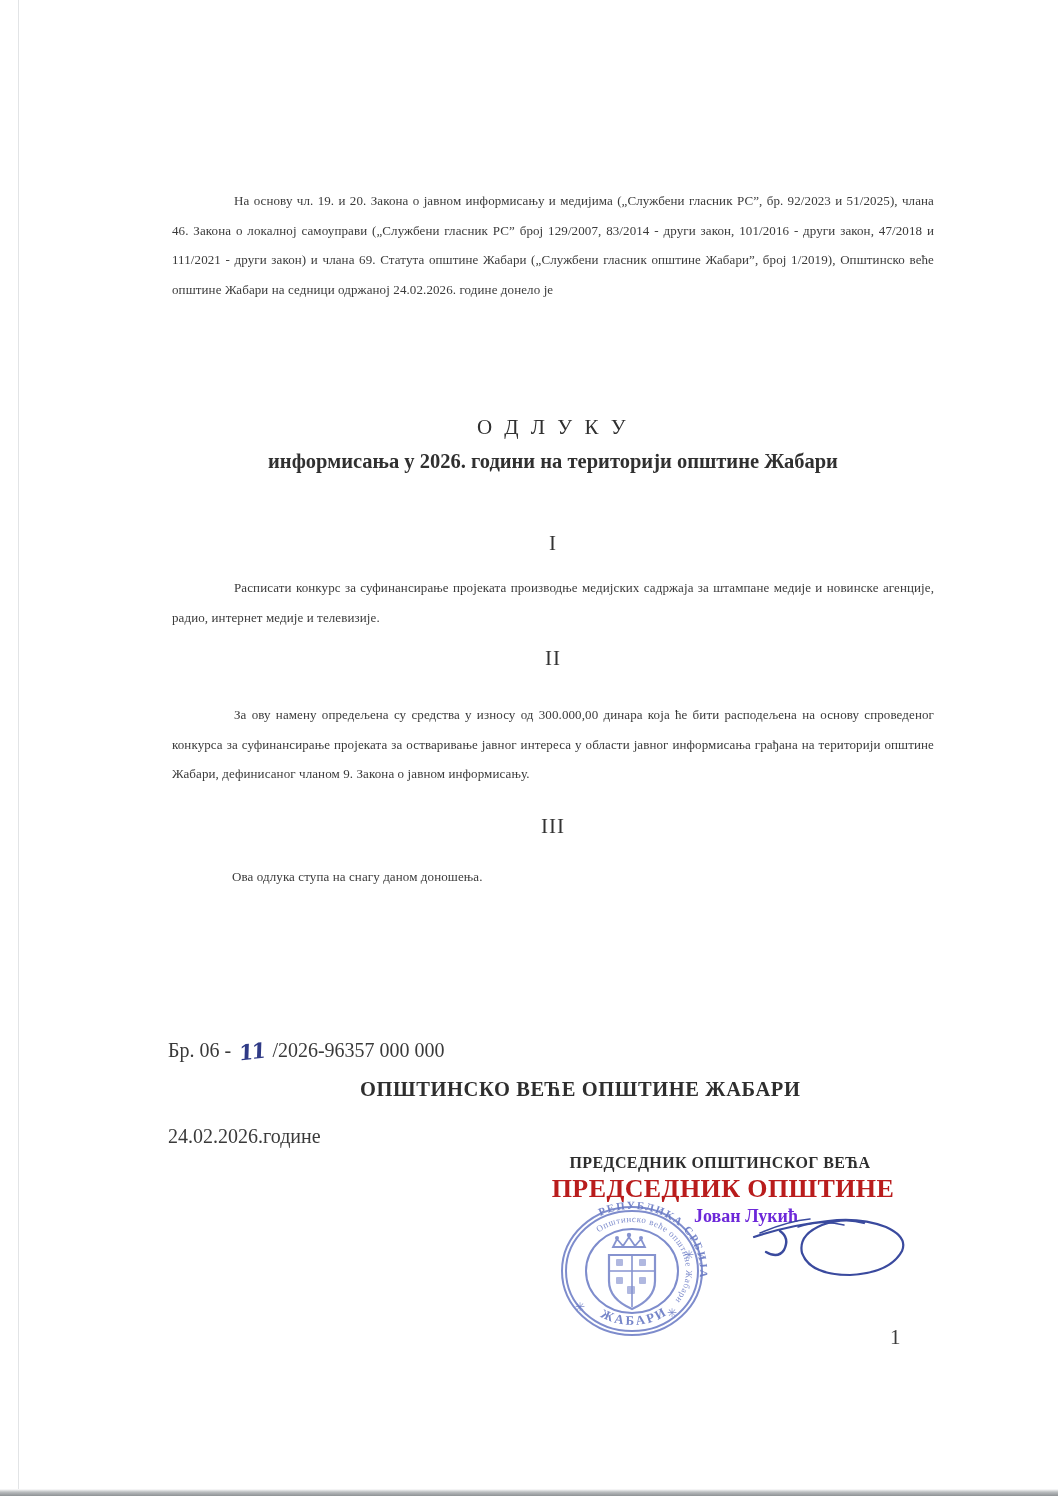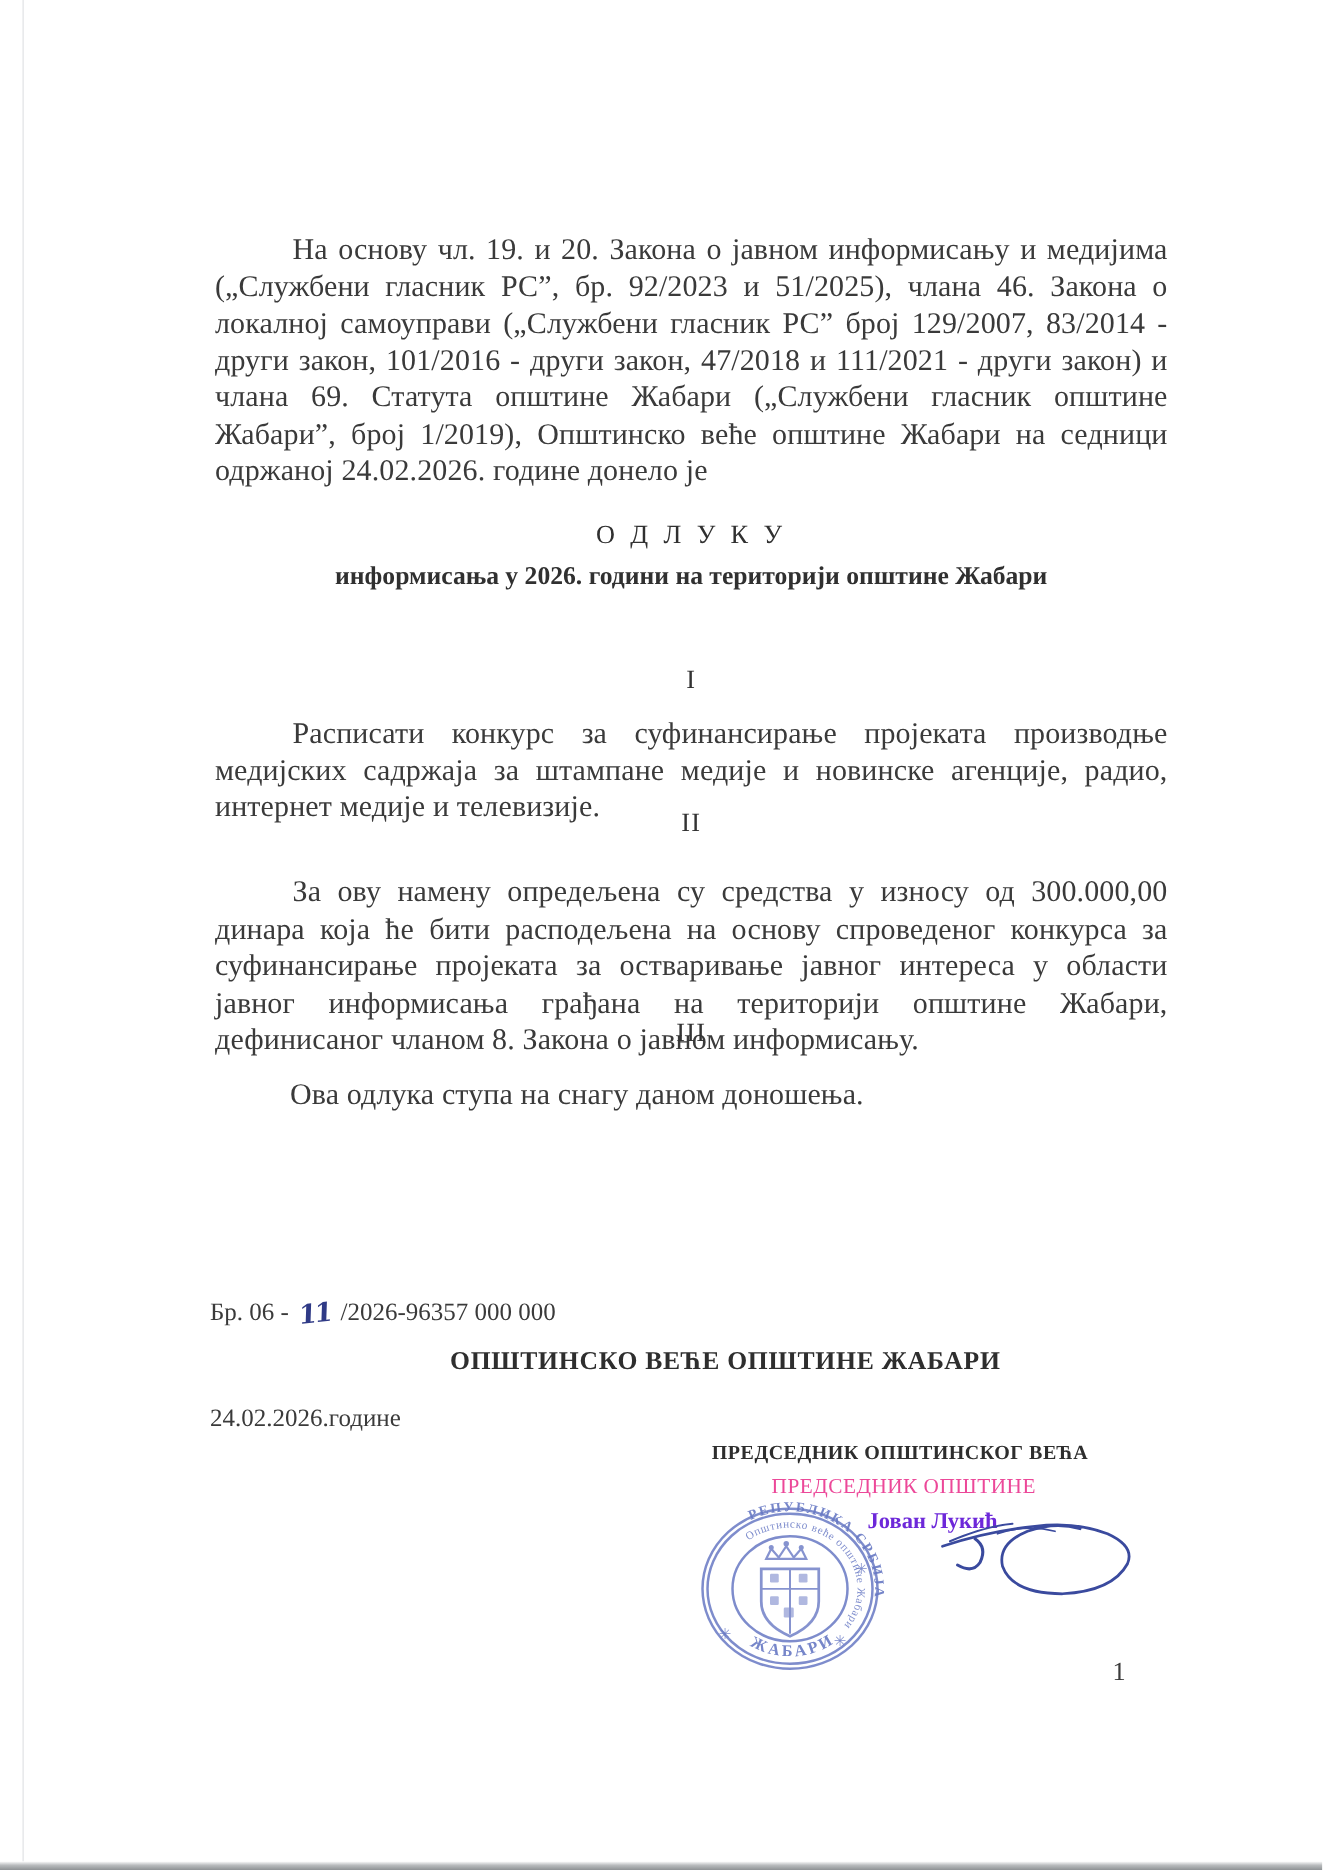--- a/index.html
+++ b/index.html
@@ -35,21 +35,21 @@
     position: absolute;
     left: 0;
     bottom: 0;
     width: 1058px;
     height: 7px;
     background: linear-gradient(180deg, #ffffff 0%, #b9bcbe 45%, #8e9295 100%);
   }
 
   p.body-par {
     margin: 0;
-    font-size: 24px;
+    font-size: 13px;
     line-height: 29.5px;
     text-align: justify;
     text-indent: 62px;
     color: #3a3a3a;
     letter-spacing: 0.1px;
   }
 
   
   .intro {
     position: absolute;
@@ -144,24 +144,24 @@
     z-index: 3;
   }
   .sig-role1 {
     font-size: 16px;
     font-weight: bold;
     letter-spacing: 0.4px;
     color: #2e2e2e;
     line-height: 26px;
   }
   .sig-role2 {
-    font-size: 17px;
-    font-weight: normal;
+    font-size: 26px;
+    font-weight: bold;
     letter-spacing: 0.4px;
-    color: #ec4899;
+    color: #b91c1c;
     line-height: 26px;
     margin-left: 6px;
   }
   .sig-name {
     font-size: 18px;
     font-weight: bold;
     color: #6d28d9;
     line-height: 28px;
     margin-left: 52px;
   }
@@ -222,21 +222,21 @@
     <div class="title-sub">информисања у 2026. години на територији општине Жабари</div>
   </div>
 
   <div class="roman roman-i">I</div>
   <div class="sec-i-body">
     <p class="body-par">Расписати конкурс за суфинансирање пројеката производње медијских садржаја за штампане медије и новинске агенције, радио, интернет медије и телевизије.</p>
   </div>
 
   <div class="roman roman-ii">II</div>
   <div class="sec-ii-body">
-    <p class="body-par">За ову намену опредељена су средства у износу од 300.000,00 динара која ће бити расподељена на основу спроведеног конкурса за суфинансирање пројеката за остваривање јавног интереса у области јавног информисања грађана на територији општине Жабари, дефинисаног чланом 8. Закона о јавном информисању.</p>
+    <p class="body-par">За ову намену опредељена су средства у износу од 300.000,00 динара која ће бити расподељена на основу спроведеног конкурса за суфинансирање пројеката за остваривање јавног интереса у области јавног информисања грађана на територији општине Жабари, дефинисаног чланом 9. Закона о јавном информисању.</p>
   </div>
 
   <div class="roman roman-iii">III</div>
   <div class="sec-iii-body">
     <p class="body-par">Ова одлука ступа на снагу даном доношења.</p>
   </div>
 
   <div class="refblock">
     <span class="ref-line"><span>Бр. 06 - </span><span class="hand-number">11</span><span> /2026-96357 000 000</span></span>
     <span class="ref-line">24.02.2026.године</span>

